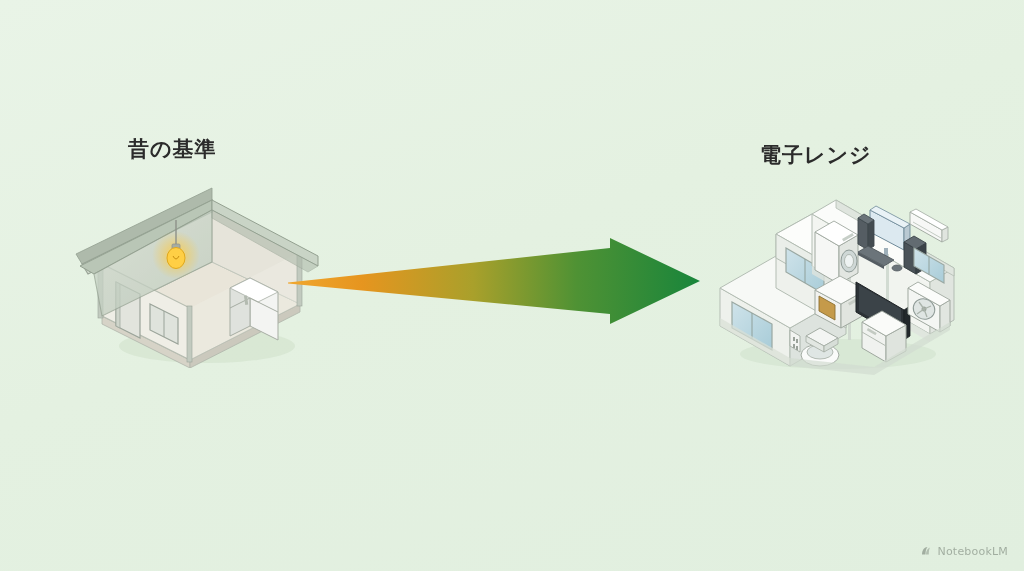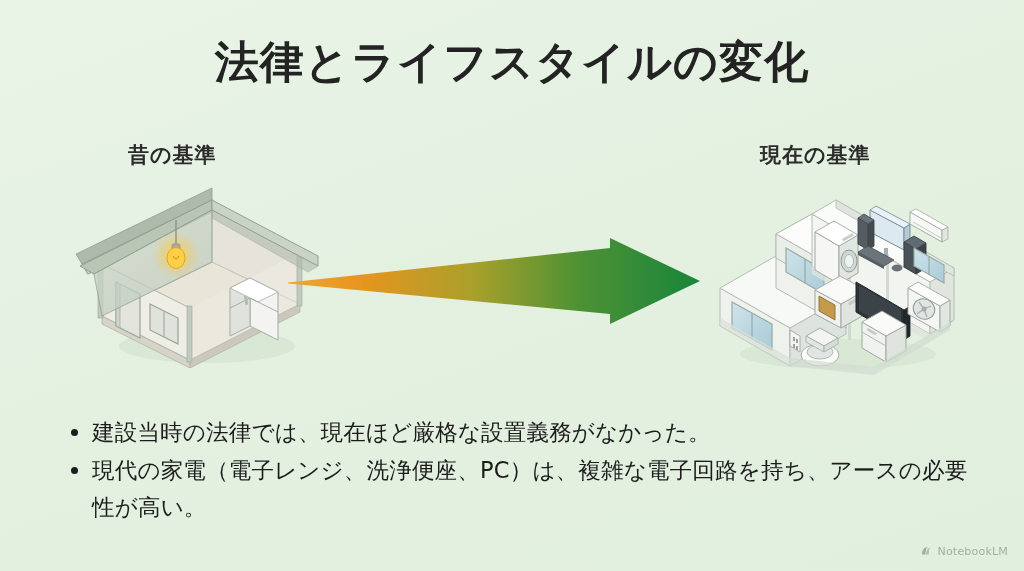--- a/index.html
+++ b/index.html
@@ -34,21 +34,21 @@
 
   
   .caption {
     position: absolute;
     font-size: 21px;
     font-weight: 700;
     color: #2b2b2b;
     letter-spacing: 1px;
     white-space: nowrap;
   }
-  .caption.left  { left: 128px; top: 141px; }
+  .caption.left  { left: 128px; top: 135px; }
   .caption.right { left: 760px; top: 141px; }
 
   
   .illo {
     position: absolute;
   }
   .illo.old     { left: 72px;  top: 178px; }
   .illo.modern  { left: 698px; top: 170px; }
   .illo.arrow   { left: 288px; top: 238px; }
 
@@ -94,25 +94,24 @@
     font-weight: 400;
     color: #4a544a;
     letter-spacing: 0.2px;
   }
 </style>
 </head>
 <body>
 
 <div id="slide">
 
-  <div class="title">法律とライフスタイルの変化</div>
 
   <div class="caption left">昔の基準</div>
 
-  <div class="caption right">現在の基準</div>
+  <div class="caption right">電子レンジ</div>
 
   <div class="illo old">
     <svg width="250" height="190" viewBox="0 0 250 190" xmlns="http://www.w3.org/2000/svg">
       <defs>
         <radialGradient id="bulbGlow" cx="50%" cy="50%" r="50%">
           <stop offset="0%" stop-color="#ffd964" stop-opacity="0.95"></stop>
           <stop offset="45%" stop-color="#ffc93a" stop-opacity="0.45"></stop>
           <stop offset="100%" stop-color="#ffc93a" stop-opacity="0"></stop>
         </radialGradient>
         <linearGradient id="roofA" x1="0" y1="0" x2="1" y2="1">
@@ -337,24 +336,20 @@
         <ellipse cx="226" cy="139" rx="11" ry="10" fill="#dfe5e3" stroke="#8e9a96" stroke-width="1" transform="rotate(30 226 139)"></ellipse>
         <circle cx="226" cy="139" r="2.5" fill="#9fa89f"></circle>
         <path d="M226 139 L221 132 M226 139 L233 136 M226 139 L229 147 M226 139 L219 144" stroke="#aab3ab" stroke-width="1.3" fill="none"></path>
       </g>
 
       <polygon points="92,196 176,205 252,160 252,152 176,197 92,188" fill="#d2dbd0" opacity="0.7"></polygon>
       <polygon points="22,156 92,196 92,188 22,148" fill="#d8e0d6" opacity="0.7"></polygon>
     </svg>
   </div>
 
-  <div class="bullets">
-    <div class="bullet">建設当時の法律では、現在ほど厳格な設置義務がなかった。</div>
-    <div class="bullet">現代の家電（電子レンジ、洗浄便座、PC）は、複雑な電子回路を持ち、アースの必要性が高い。</div>
-  </div>
 
   <div class="watermark">
     <span>
       <svg width="12" height="12" viewBox="0 0 12 12" xmlns="http://www.w3.org/2000/svg">
         <path d="M1 9.5 C1 5 3.5 2 6.5 2 C5 4 4.5 6 4.5 9.5 Z" fill="#4a544a"></path>
         <path d="M5 9.5 C5 6 6.5 3.5 9 2.6 C8 4.5 7.8 6.5 7.8 9.5 Z" fill="#4a544a" opacity="0.75"></path>
       </svg>
     </span>
     <span class="wm-text">NotebookLM</span>
   </div>

